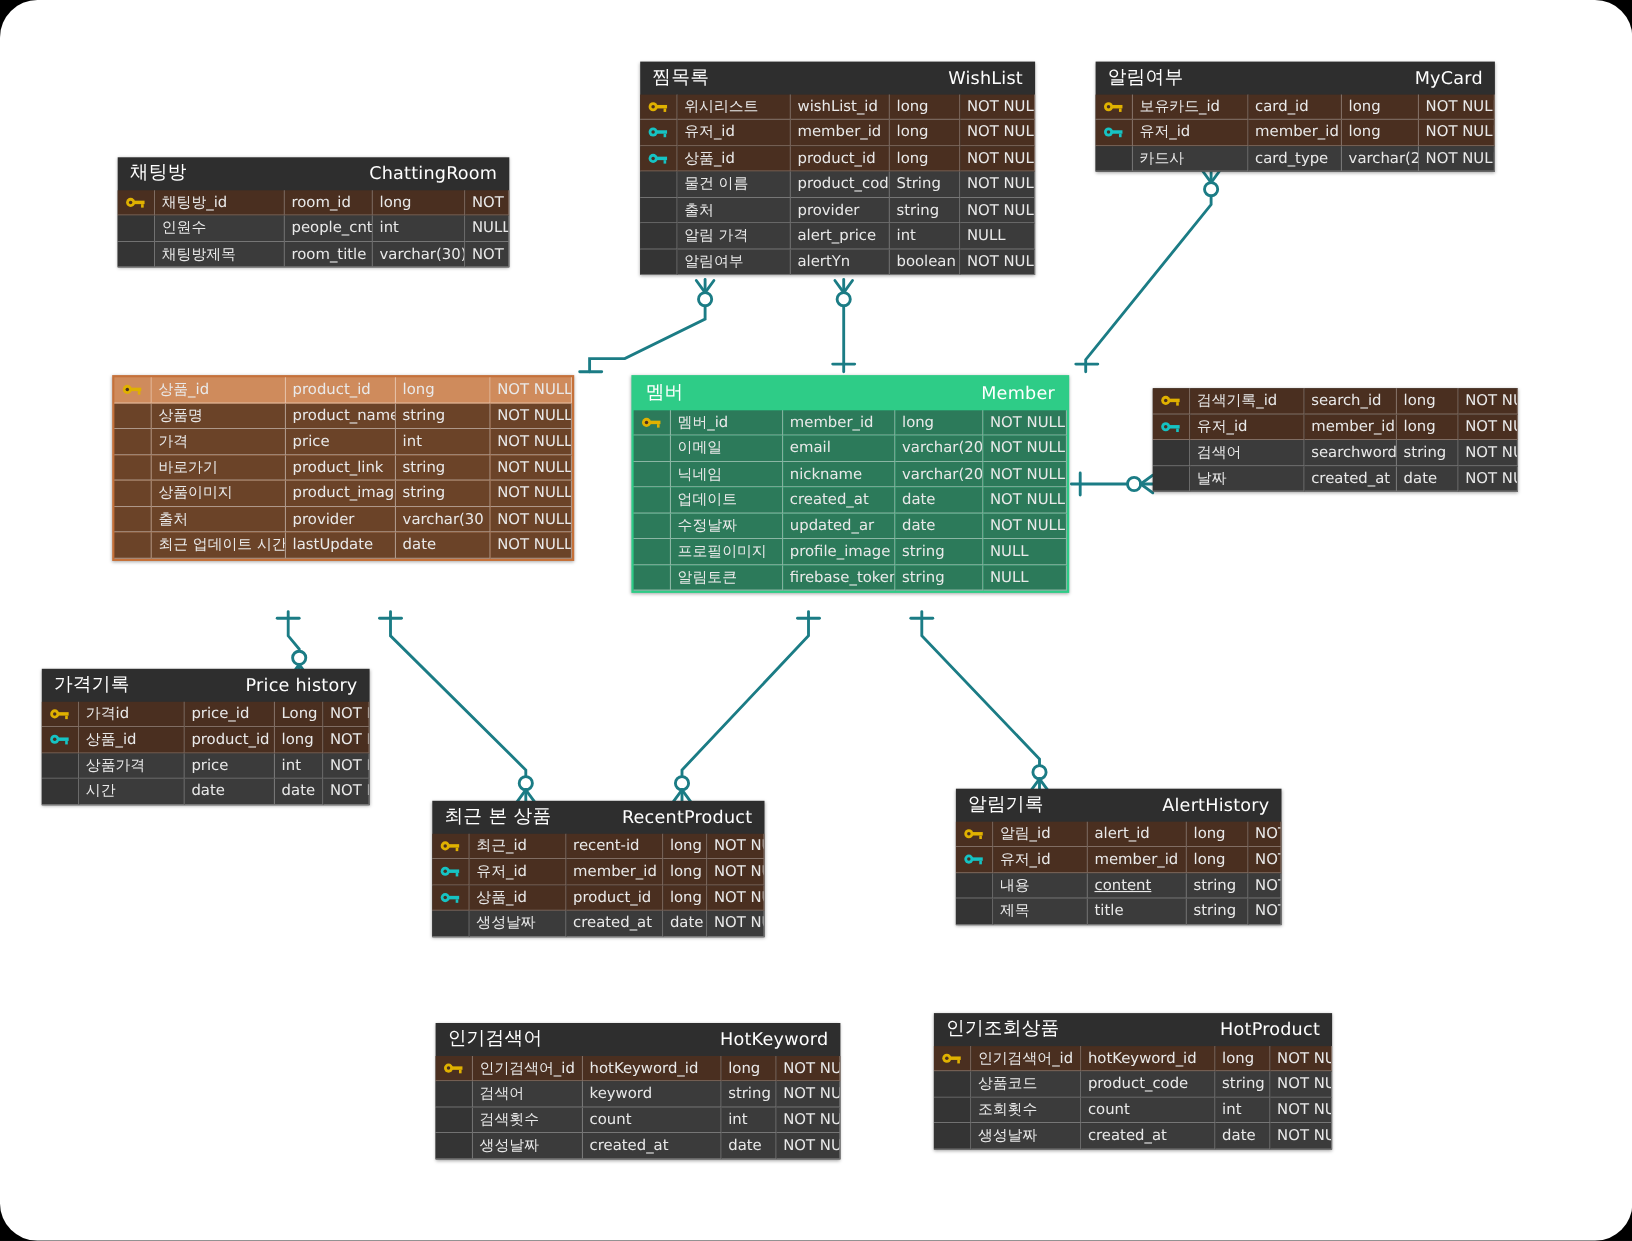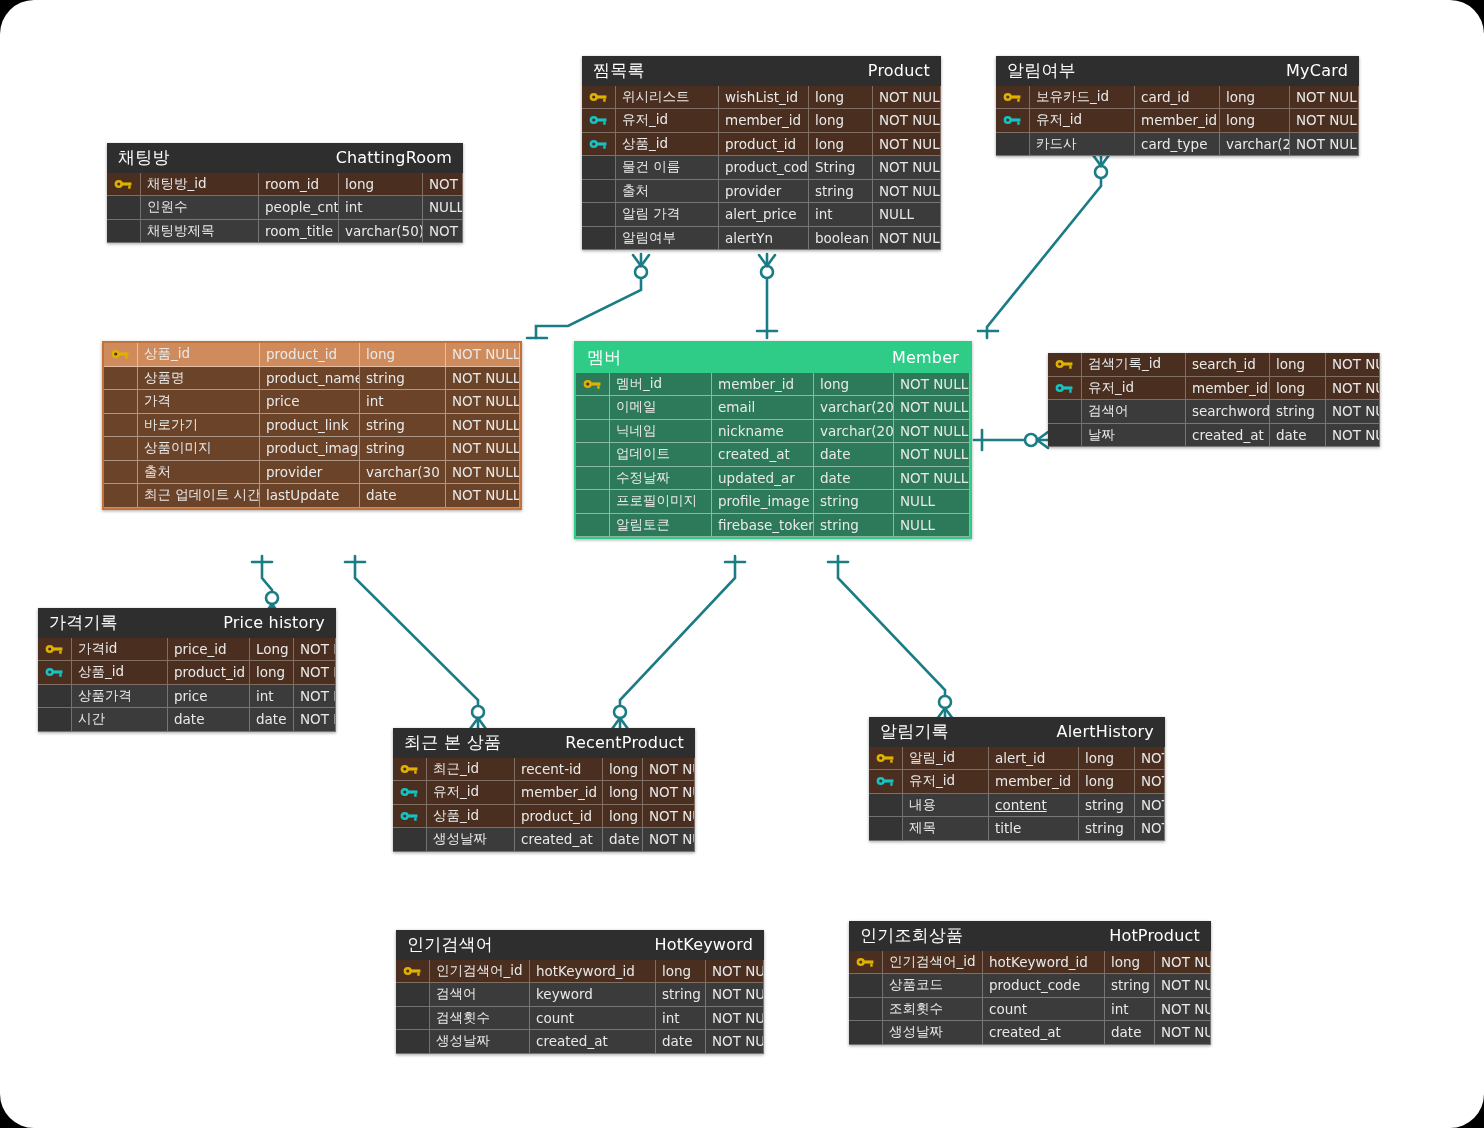--- a/index.html
+++ b/index.html
@@ -193,29 +193,29 @@
           <div class="c keycell" style="width: 34px; flex: 0 0 34px;"></div>
           <div class="c lbl" style="width: 118px; flex: 0 0 118px;">인원수</div>
           <div class="c" style="width: 80px; flex: 0 0 80px;">people_cnt</div>
           <div class="c" style="width: 84px; flex: 0 0 84px;">int</div>
           <div class="c" style="flex: 1 1 auto;">NULL</div>
         </div>
         <div class="row plain">
           <div class="c keycell" style="width: 34px; flex: 0 0 34px;"></div>
           <div class="c lbl" style="width: 118px; flex: 0 0 118px;">채팅방제목</div>
           <div class="c" style="width: 80px; flex: 0 0 80px;">room_title</div>
-          <div class="c" style="width: 84px; flex: 0 0 84px;">varchar(50)</div>
+          <div class="c" style="width: 84px; flex: 0 0 84px;">varchar(30)</div>
           <div class="c" style="flex: 1 1 auto;">NOT NULL</div>
         </div>
       </div>
     </div>
     <div class="tbl" style="left: 582px; top: 56px; width: 359px;">
       <div class="thead">
         <span class="ko">찜목록</span>
-        <span class="en">Product</span>
+        <span class="en">WishList</span>
       </div>
       <div class="rows">
         <div class="row key">
           <div class="c keycell" style="width: 34px; flex: 0 0 34px;">
             <svg class="keyico" viewBox="0 0 24 14">
               <circle cx="6" cy="7" r="5.2" fill="#e0b100"></circle>
               <circle cx="6" cy="7" r="2.0" fill="#4a2f20"></circle>
               <rect x="9" y="5" width="13" height="4" fill="#e0b100"></rect>
               <rect x="18" y="9" width="3" height="4" fill="#e0b100"></rect>
             </svg>

